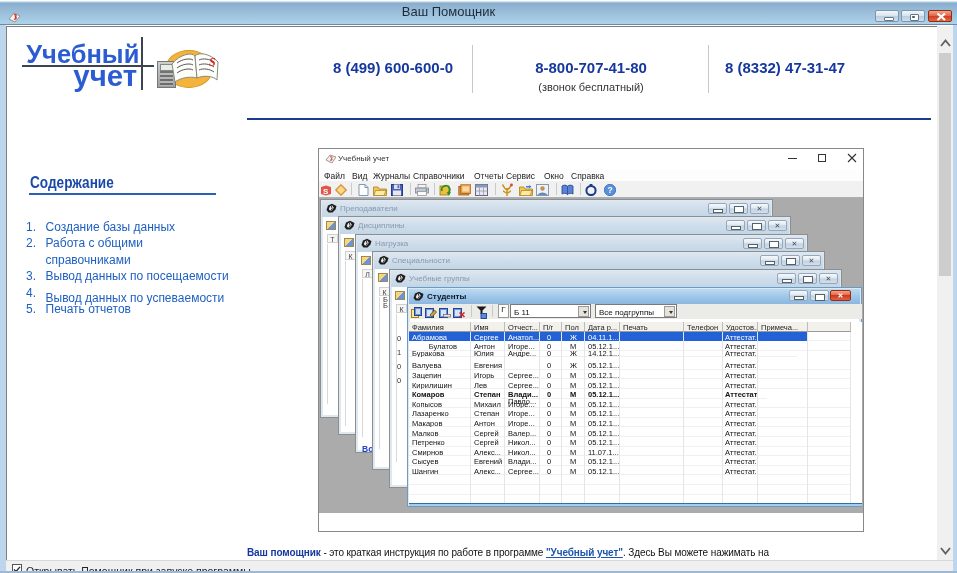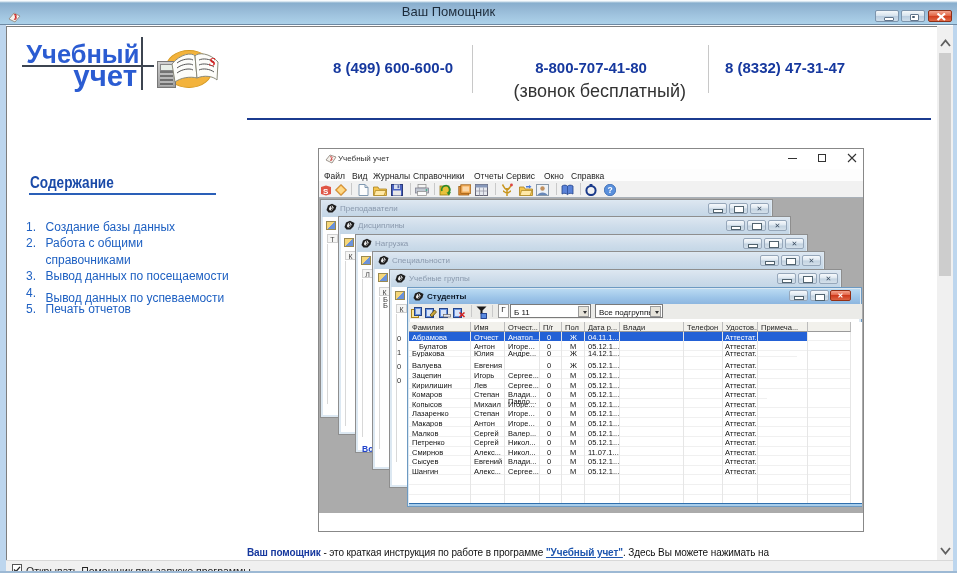--- a/index.html
+++ b/index.html
@@ -115,21 +115,21 @@
 <svg class="abs" style="left:168px;top:48px;" width="55" height="42">
   <path d="M4,16 C12,6 24,4 27,8 L29,30 C22,28 12,30 7,34 Z" fill="#fdfdfa" stroke="#8a8a7a" stroke-width="1"></path>
   <path d="M50,14 C42,5 30,4 27,8 L29,30 C36,27 45,28 49,32 Z" fill="#fdfdfa" stroke="#8a8a7a" stroke-width="1"></path>
   <path d="M9,15 C14,11 22,10 25,12 M9,20 C14,16 22,15 25,17 M9,25 C14,21 22,20 25,22" stroke="#555" stroke-width="1" fill="none"></path>
   <path d="M31,12 C35,10 42,11 46,14 M31,17 C35,15 42,16 46,19 M31,22 C35,20 42,21 46,24" stroke="#555" stroke-width="1" fill="none"></path>
   <text x="41" y="18" font-family="Liberation Serif" font-size="12" font-style="italic" font-weight="bold" fill="#d42222">S</text>
 </svg>
 
 <div class="abs phone" style="left:247px;top:59px;width:206px;text-align:right;">8 (499) 600-600-0</div>
 <div class="abs phone" style="left:496px;top:59px;width:190px;text-align:center;">8-800-707-41-80</div>
-<div class="abs" style="left:496px;top:81px;width:190px;text-align:right;font-size:18px;color:#333;">(звонок бесплатный)</div>
+<div class="abs" style="left:496px;top:81px;width:190px;text-align:center;font-size:11px;color:#333;">(звонок бесплатный)</div>
 <div class="abs phone" style="left:725px;top:59px;width:206px;text-align:left;">8 (8332) 47-31-47</div>
 <div class="abs psep" style="left:472px;"></div>
 <div class="abs psep" style="left:708px;"></div>
 <div id="hr-blue" class="abs"></div>
 
 <div id="sideh" class="abs">Содержание</div>
 <div id="sidehr" class="abs"></div>
 <div class="abs li" style="left:26px;top:219.5px;">1.</div>
 <div class="abs li" style="left:45.5px;top:219.5px;">Создание базы данных</div>
 <div class="abs li" style="left:26px;top:236px;">2.</div>
@@ -389,48 +389,48 @@
             <path d="M6.5,5.5 L11.5,10 M11.5,5.5 L6.5,10" stroke="#d42222" stroke-width="1.6"></path>
           </svg>
         <div class="abs tsep" style="left:62px;top:1px;"></div>
         <svg class="abs" style="left:66px;top:2px;" width="13" height="13">
             <polygon points="1.5,0.5 11.5,0.5 7.5,4.5 7.5,8 5.5,8 5.5,4.5" fill="#1a1a1a"></polygon>
             <rect x="6" y="7.5" width="5.5" height="5" fill="#5a8ae0" stroke="#1a3a8a" stroke-width="0.9"></rect>
           </svg>
         <div class="abs tsep" style="left:83px;top:1px;"></div>
         <div class="abs" style="left:89px;top:0.5px;width:11px;height:14px;border:1px solid #9a9a9a;box-sizing:border-box;font-size:8px;text-align:center;color:#222;background:#fdfdfd;">Г</div>
         <div class="abs combo" style="left:101px;top:0.5px;width:81px;">Б 11</div>
-        <div class="abs combo" style="left:186px;top:0.5px;width:68px;">Все подгруппы</div>
+        <div class="abs combo" style="left:186px;top:0.5px;width:82px;">Все подгруппы</div>
       </div>
       <div id="grid" class="abs" style="left:1px;top:34px;width:453px;height:181px;background:#fff;overflow:hidden;font-size:7.5px;color:#111;">
         <div class="hcell" style="left:0px;top:0;width:62px;">Фамилия</div>
         <div class="hcell" style="left:62px;top:0;width:34px;">Имя</div>
         <div class="hcell" style="left:96px;top:0;width:35px;">Отчест...</div>
         <div class="hcell" style="left:131px;top:0;width:22px;">П/г</div>
         <div class="hcell" style="left:153px;top:0;width:23px;">Пол</div>
         <div class="hcell" style="left:176px;top:0;width:35px;">Дата р...</div>
-        <div class="hcell" style="left:211px;top:0;width:64px;">Влади</div>
+        <div class="hcell" style="left:211px;top:0;width:64px;">Печать</div>
         <div class="hcell" style="left:275px;top:0;width:39px;">Телефон</div>
         <div class="hcell" style="left:314px;top:0;width:35px;">Удостов...</div>
         <div class="hcell" style="left:349px;top:0;width:50px;">Примеча...</div>
         <div class="hcell" style="left:399px;top:0;width:43px;"></div>
         <div class="grow" style="top:10.0px;width:442px;">
         <div class="dcell selc" style="left:0px;width:61px;padding-left:3px;">Абрамова</div>
-        <div class="dcell selc" style="left:62px;width:33px;padding-left:3px;">Отчест</div>
+        <div class="dcell selc" style="left:62px;width:33px;padding-left:3px;">Сергее</div>
         <div class="dcell selc" style="left:96px;width:34px;padding-left:3px;">Анатол...</div>
         <div class="dcell selc" style="left:131px;width:21px;padding-left:7px;">0</div>
         <div class="dcell selc" style="left:153px;width:22px;padding-left:8px;">Ж</div>
         <div class="dcell selc" style="left:176px;width:34px;padding-left:3px;">04.11.1...</div>
         <div class="dcell selc" style="left:211px;width:63px;padding-left:3px;"></div>
         <div class="dcell selc" style="left:275px;width:38px;padding-left:3px;"></div>
         <div class="dcell selc" style="left:314px;width:34px;padding-left:2px;">Аттестат...</div>
         <div class="dcell selc" style="left:349px;width:49px;padding-left:3px;"></div>
         </div>
         <div class="grow" style="top:19.6px;width:442px;">
-        <div class="dcell" style="left:0px;width:48px;padding-left:10px;">Булатов</div>
+        <div class="dcell" style="left:0px;width:48px;padding-left:10px;text-align:right;">Булатов</div>
         <div class="dcell" style="left:62px;width:34px;padding-left:3px;">Антон</div>
         <div class="dcell" style="left:96px;width:35px;padding-left:3px;">Игоре...</div>
         <div class="dcell" style="left:131px;width:22px;padding-left:7px;">0</div>
         <div class="dcell" style="left:153px;width:23px;padding-left:8px;">М</div>
         <div class="dcell" style="left:176px;width:35px;padding-left:3px;">05.12.1...</div>
         <div class="dcell" style="left:314px;width:35px;padding-left:2px;">Аттестат...</div>
         </div>
         <div class="grow" style="top:26px;width:388px;">
         <div class="dcell" style="left:0px;width:62px;padding-left:3px;">Буракова</div>
         <div class="dcell" style="left:62px;width:34px;padding-left:3px;">Юлия</div>
@@ -460,21 +460,21 @@
         </div>
         <div class="grow" style="top:58.0px;width:442px;">
         <div class="dcell" style="left:0px;width:62px;padding-left:3px;">Кирилишин</div>
         <div class="dcell" style="left:62px;width:34px;padding-left:3px;">Лев</div>
         <div class="dcell" style="left:96px;width:35px;padding-left:3px;">Сергее...</div>
         <div class="dcell" style="left:131px;width:22px;padding-left:7px;">0</div>
         <div class="dcell" style="left:153px;width:23px;padding-left:8px;">М</div>
         <div class="dcell" style="left:176px;width:35px;padding-left:3px;">05.12.1...</div>
         <div class="dcell" style="left:314px;width:35px;padding-left:2px;">Аттестат...</div>
         </div>
-        <div class="grow" style="top:67.6px;width:358px;">
+        <div class="grow" style="top:67.6px;width:358px;font-weight:bold;">
         <div class="dcell" style="left:0px;width:62px;padding-left:3px;">Комаров</div>
         <div class="dcell" style="left:62px;width:34px;padding-left:3px;">Степан</div>
         <div class="dcell" style="left:96px;width:35px;padding-left:3px;">Влади...</div>
         <div class="dcell" style="left:131px;width:22px;padding-left:7px;">0</div>
         <div class="dcell" style="left:153px;width:23px;padding-left:8px;">М</div>
         <div class="dcell" style="left:176px;width:35px;padding-left:3px;">05.12.1...</div>
         <div class="dcell" style="left:314px;width:35px;padding-left:2px;">Аттестат...</div>
         </div>
         <div class="grow" style="top:77.2px;width:442px;">
         <div class="dcell" style="left:0px;width:62px;padding-left:3px;">Копысов</div>

